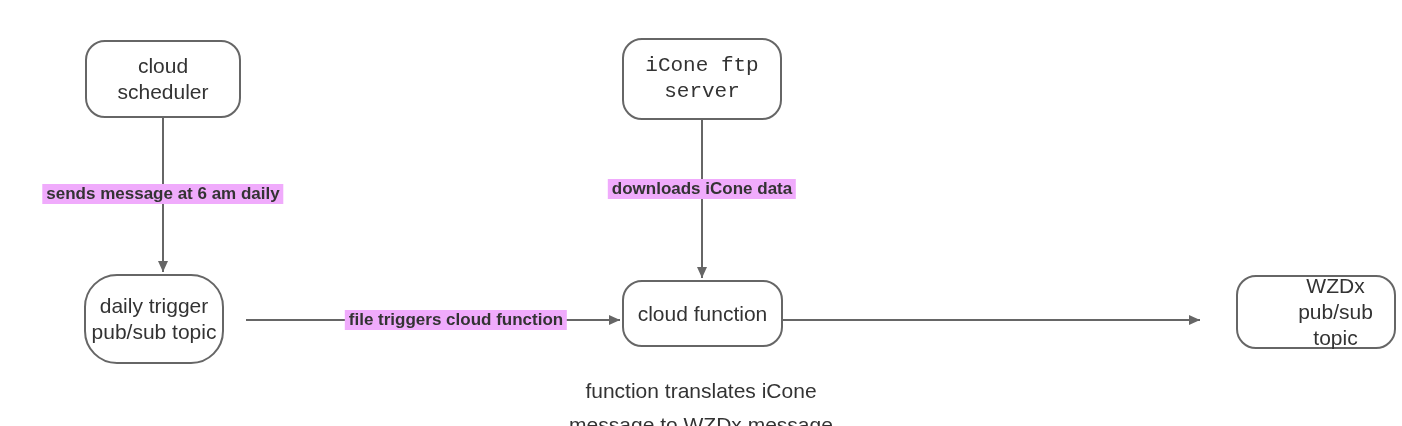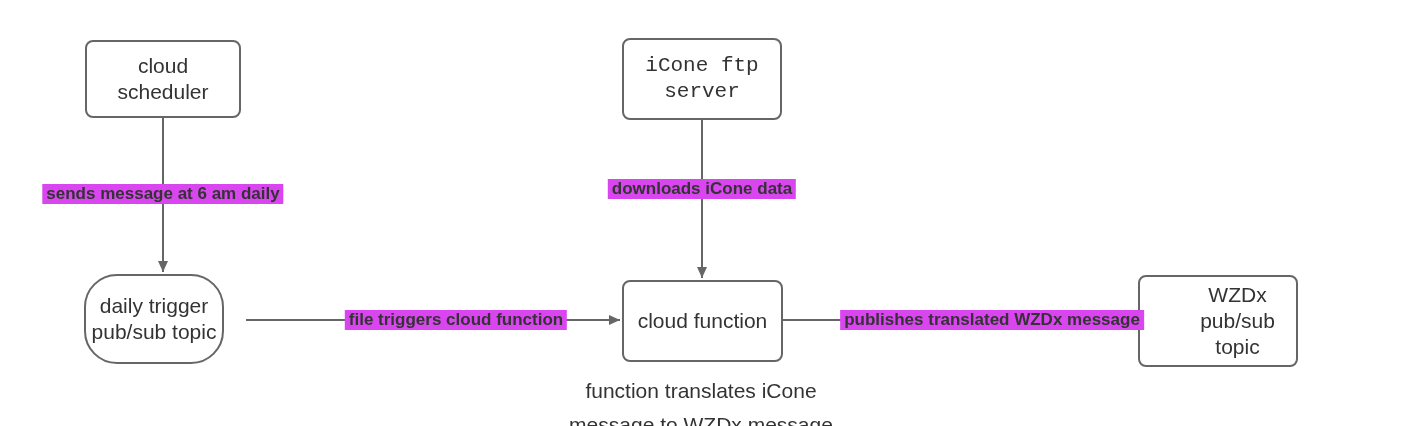--- a/index.html
+++ b/index.html
@@ -11,33 +11,33 @@
     overflow:hidden;
   }
   .edges-svg{position:absolute;left:0;top:0;width:1402px;height:426px;}
   .node{
     position:absolute;
     box-sizing:border-box;
     display:flex;align-items:center;justify-content:center;
     text-align:center;
     background:#ffffff;
     border:2px solid #666666;
-    border-radius:8px;
+    border-radius:20px;
     font-size:21px;line-height:26px;color:#333333;
     white-space:pre-line;
   }
   #n-scheduler{left:85px;top:40px;width:156px;height:78px;}
   #n-icone{left:622px;top:38px;width:160px;height:82px;font-family:Liberation Mono, monospace;}
   #n-trigger{left:84px;top:274px;width:140px;height:90px;border-radius:33px;}
-  #n-function{left:622px;top:280px;width:161px;height:82px;}
-  #n-wzdx{left:1138px;top:275px;width:160px;height:92px;padding-left:39px;}
+  #n-function{left:622px;top:280px;width:161px;height:67px;}
+  #n-wzdx{left:1236px;top:275px;width:160px;height:74px;padding-left:39px;}
   .edge-label{
     position:absolute;
     transform:translate(-50%,-50%);
-    background:#d946ef;
+    background:#f0abfc;
     padding:0 4px;
     font-size:17px;font-weight:bold;color:#333333;
     white-space:nowrap;
   }
   #el-0{left:163px;top:194px;}
   #el-1{left:702px;top:189px;}
   #el-2{left:456px;top:320px;}
   #el-3{left:992px;top:320px;}
   .caption{
     position:absolute;
@@ -81,18 +81,17 @@
     <span>cloud function</span>
   </div>
   <div class="node" id="n-wzdx">
     <span>WZDx
 pub/sub topic</span>
   </div>
 
   <div class="edge-label" id="el-0">sends message at 6 am daily</div>
   <div class="edge-label" id="el-2">file triggers cloud function</div>
   <div class="edge-label" id="el-1">downloads iCone data</div>
-  <div class="edge-label" id="el-3">publishes translated WZDx message</div>
 
   <div class="caption">function translates iCone
 message to WZDx message</div>
 
 </div>
 
 </body></html>

